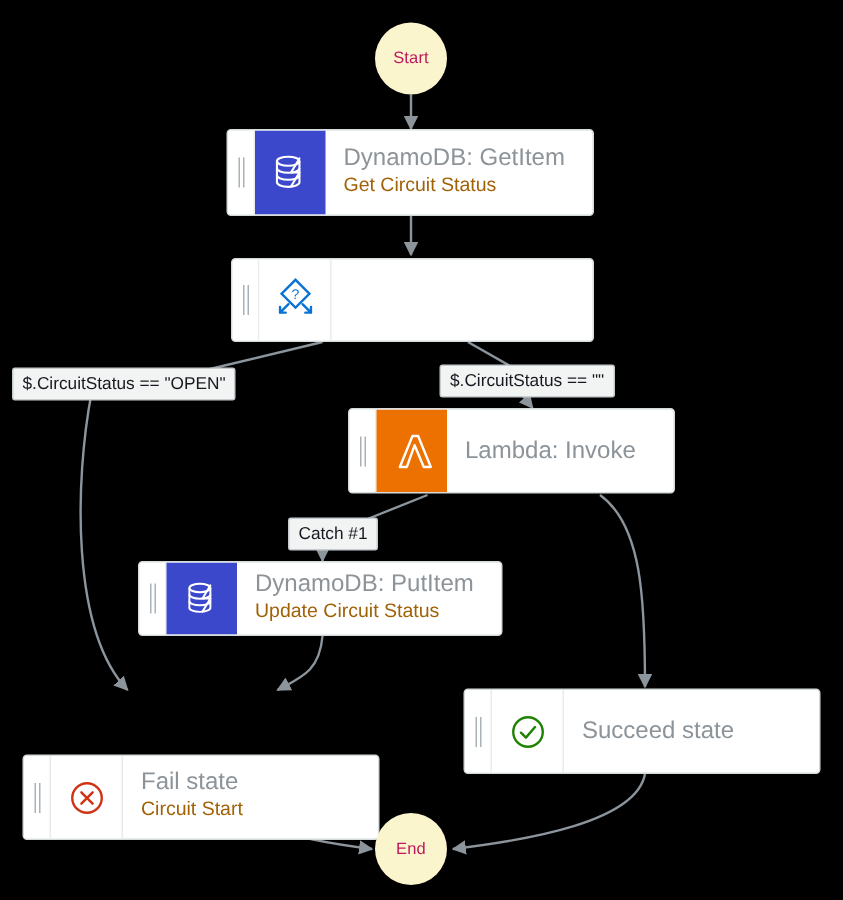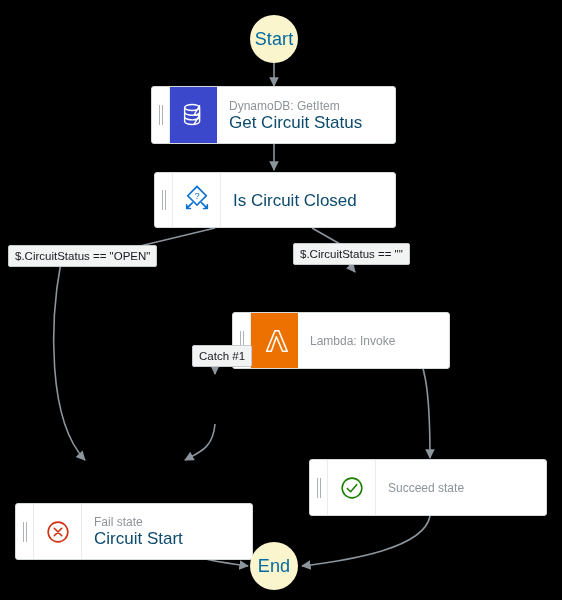--- a/index.html
+++ b/index.html
@@ -29,22 +29,22 @@
   
   .terminal {
     position: absolute;
     width: 48px;
     height: 48px;
     border-radius: 50%;
     background: #fbf5cd;
     display: flex;
     align-items: center;
     justify-content: center;
-    color: #0369a1;
-    font-size: 18px;
+    color: #be185d;
+    font-size: 11px;
     letter-spacing: .1px;
   }
 
   
   .state {
     position: absolute;
     display: flex;
     align-items: stretch;
     background: #ffffff;
     border: 1px solid #d5dbdb;
@@ -81,27 +81,27 @@
   .labels {
     flex: 1 1 auto;
     display: flex;
     flex-direction: column;
     justify-content: center;
     padding-left: 12px;
     min-width: 0;
   }
   .subtitle {
     color: #8d9499;
-    font-size: 12px;
+    font-size: 16px;
     line-height: 14px;
     white-space: nowrap;
   }
   .title {
-    color: #0c4a6e;
-    font-size: 17px;
+    color: #a16207;
+    font-size: 13px;
     line-height: 19px;
     white-space: nowrap;
   }
 
   
   .edge-label {
     position: absolute;
     background: #f2f3f3;
     border: 1px solid #c6cbcf;
     border-radius: 2px;
@@ -182,45 +182,63 @@
       </span>
     <span class="icon-tile plain">
       <svg width="30" height="30" viewBox="0 0 32 32" fill="none" stroke="#0972d3" stroke-width="1.7">
         <rect x="9" y="4.5" width="14" height="14" transform="rotate(45 16 11.5)"></rect>
         <text x="16" y="15" font-size="10" fill="#0972d3" stroke="none" text-anchor="middle" font-family="Liberation Sans, sans-serif">?</text>
         <path d="M11 19 L5 25 M5 25 h4 M5 25 v-4" stroke-linecap="round"></path>
         <path d="M21 19 L27 25 M27 25 h-4 M27 25 v-4" stroke-linecap="round"></path>
       </svg>
     </span>
     <span class="labels">
-      <span class="title">Is Circuit Closed</span>
     </span>
   </div>
 
   <div class="edge-label" style="left:8px; top:245px;">$.CircuitStatus == "OPEN"</div>
 
   <div class="edge-label" style="left:293px; top:243px;">$.CircuitStatus == ""</div>
 
-  <div class="state" style="left:232px; top:272px; width:218px; height:57px;margin-top:40px;">
+  <div class="state" style="left:232px; top:272px; width:218px; height:57px;">
     <span class="grip">
         <i></i>
         <i></i>
       </span>
     <span class="icon-tile lambda">
       <svg width="30" height="30" viewBox="0 0 32 32" fill="none" stroke="#ffffff" stroke-width="1.7" stroke-linejoin="round" stroke-linecap="round">
         <path d="M7 27 L16 5 h4 l9 22 h-5 L17.5 11.5 L12 27 z"></path>
       </svg>
     </span>
     <span class="labels">
       <span class="subtitle">Lambda: Invoke</span>
     </span>
   </div>
 
   <div class="edge-label" style="left:192px; top:345px;">Catch #1</div>
 
+  <div class="state" style="left:92px; top:374px; width:243px; height:50px;">
+    <span class="grip">
+        <i></i>
+        <i></i>
+      </span>
+    <span class="icon-tile dynamo">
+      <svg width="28" height="28" viewBox="0 0 32 32" fill="none" stroke="#ffffff" stroke-width="1.5">
+        <ellipse cx="14" cy="8" rx="8" ry="3.2"></ellipse>
+        <path d="M6 8 v5 a8 3.2 0 0 0 16 0 v-5"></path>
+        <path d="M6 13 v5 a8 3.2 0 0 0 16 0 v-5"></path>
+        <path d="M6 18 v5 a8 3.2 0 0 0 16 0 v-5"></path>
+        <path d="M22 6 L16 16 h6 L16 26" stroke-linejoin="round" stroke-linecap="round"></path>
+      </svg>
+    </span>
+    <span class="labels">
+      <span class="subtitle">DynamoDB: PutItem</span>
+      <span class="title">Update Circuit Status</span>
+    </span>
+  </div>
 
   <div class="state" style="left:15px; top:459px; width:238px; height:57px;margin-top:44px;">
     <span class="grip">
         <i></i>
         <i></i>
       </span>
     <span class="icon-tile plain">
       <svg width="30" height="30" viewBox="0 0 32 32" fill="none" stroke="#d13212" stroke-width="1.7">
         <circle cx="16" cy="16" r="10.5"></circle>
         <path d="M12 12 L20 20 M20 12 L12 20" stroke-linecap="round"></path>

